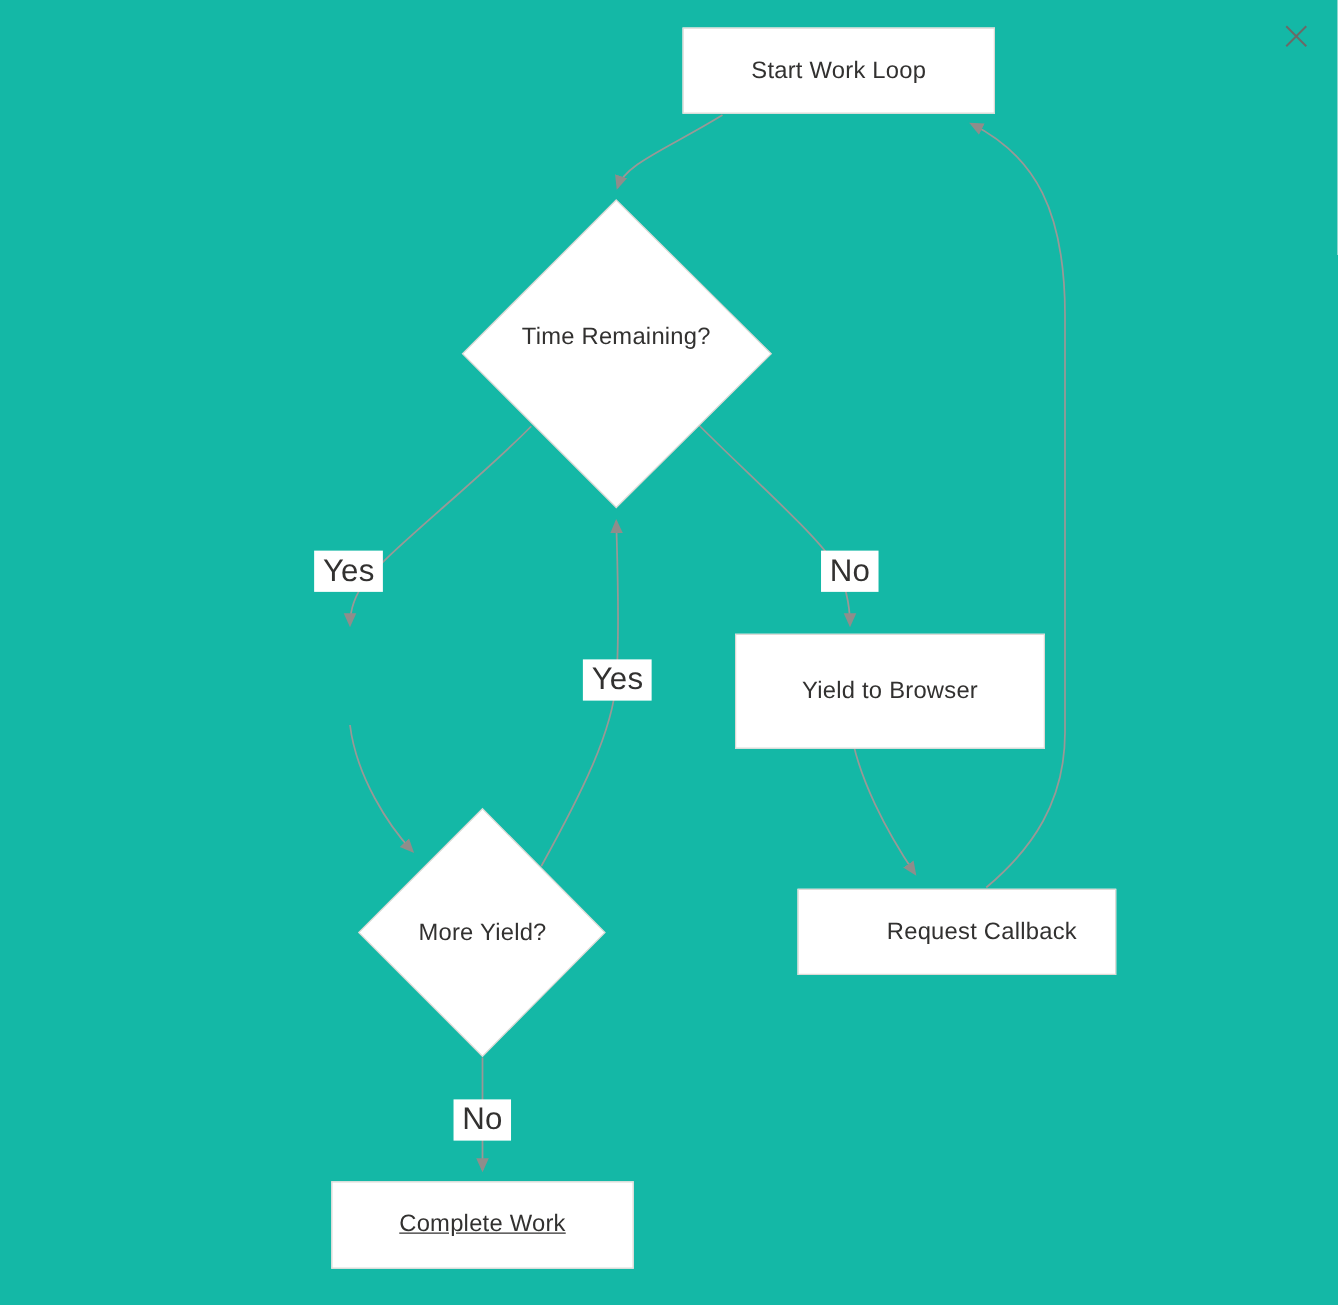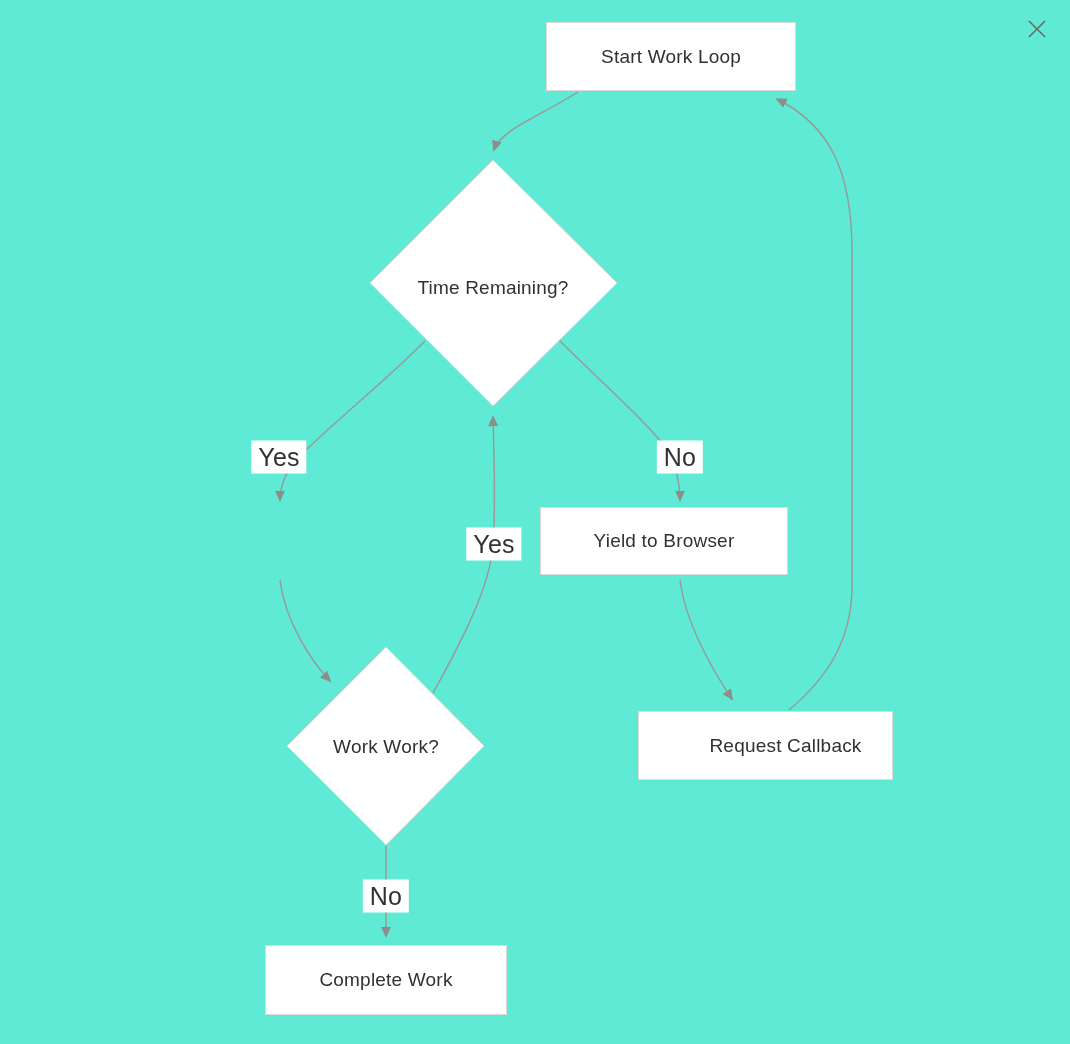--- a/index.html
+++ b/index.html
@@ -1,20 +1,20 @@
 <!DOCTYPE html>
 <html><head>
 <meta charset="utf-8">
 <style>
   html, body { margin: 0; padding: 0; background: #f0efed; }
   .canvas {
     position: relative;
     width: 1070px;
     height: 1044px;
-    background: #5eead4;
+    background: #14b8a6;
     font-family: "Liberation Sans", sans-serif;
     overflow: hidden;
   }
   svg.edge-layer {
     position: absolute;
     left: 0; top: 0;
     width: 1070px; height: 1044px;
   }
   .node {
     position: absolute;
@@ -89,35 +89,35 @@
       <polygon points="493,160 617,283 493,406 370,283"></polygon>
       <polygon points="386,647 484,746 386,845 287,746"></polygon>
     </g>
   </svg>
 
   <div class="node" style="left:546px; top:22px; width:250px; height:69px;">
     <span>Start Work Loop</span>
   </div>
 
 
-  <div class="node" style="left:540px; top:507px; width:248px; height:68px;">
+  <div class="node" style="left:588px; top:507px; width:248px; height:92px;">
     <span>Yield to Browser</span>
   </div>
 
   <div class="node" style="left:638px; top:711px; width:255px; height:69px;padding-left:40px;">
     <span>Request Callback</span>
   </div>
 
-  <div class="node" style="left:265px; top:945px; width:242px; height:70px;">
+  <div class="node" style="left:265px; top:945px; width:242px; height:70px;text-decoration:underline;">
     <span>Complete Work</span>
   </div>
 
-  <div class="diamond-label" style="left:493px; top:288px;">Time Remaining?</div>
+  <div class="diamond-label" style="left:493px; top:270px;">Time Remaining?</div>
 
-  <div class="diamond-label" style="left:386px; top:747px;">Work Work?</div>
+  <div class="diamond-label" style="left:386px; top:747px;">More Yield?</div>
 
   <div class="edge-label" style="left:279px; top:457px;">Yes</div>
 
   <div class="edge-label" style="left:680px; top:457px;">No</div>
 
   <div class="edge-label" style="left:494px; top:544px;">Yes</div>
 
   <div class="edge-label" style="left:386px; top:896px;">No</div>
 
   <button class="close-btn" aria-label="Close">

